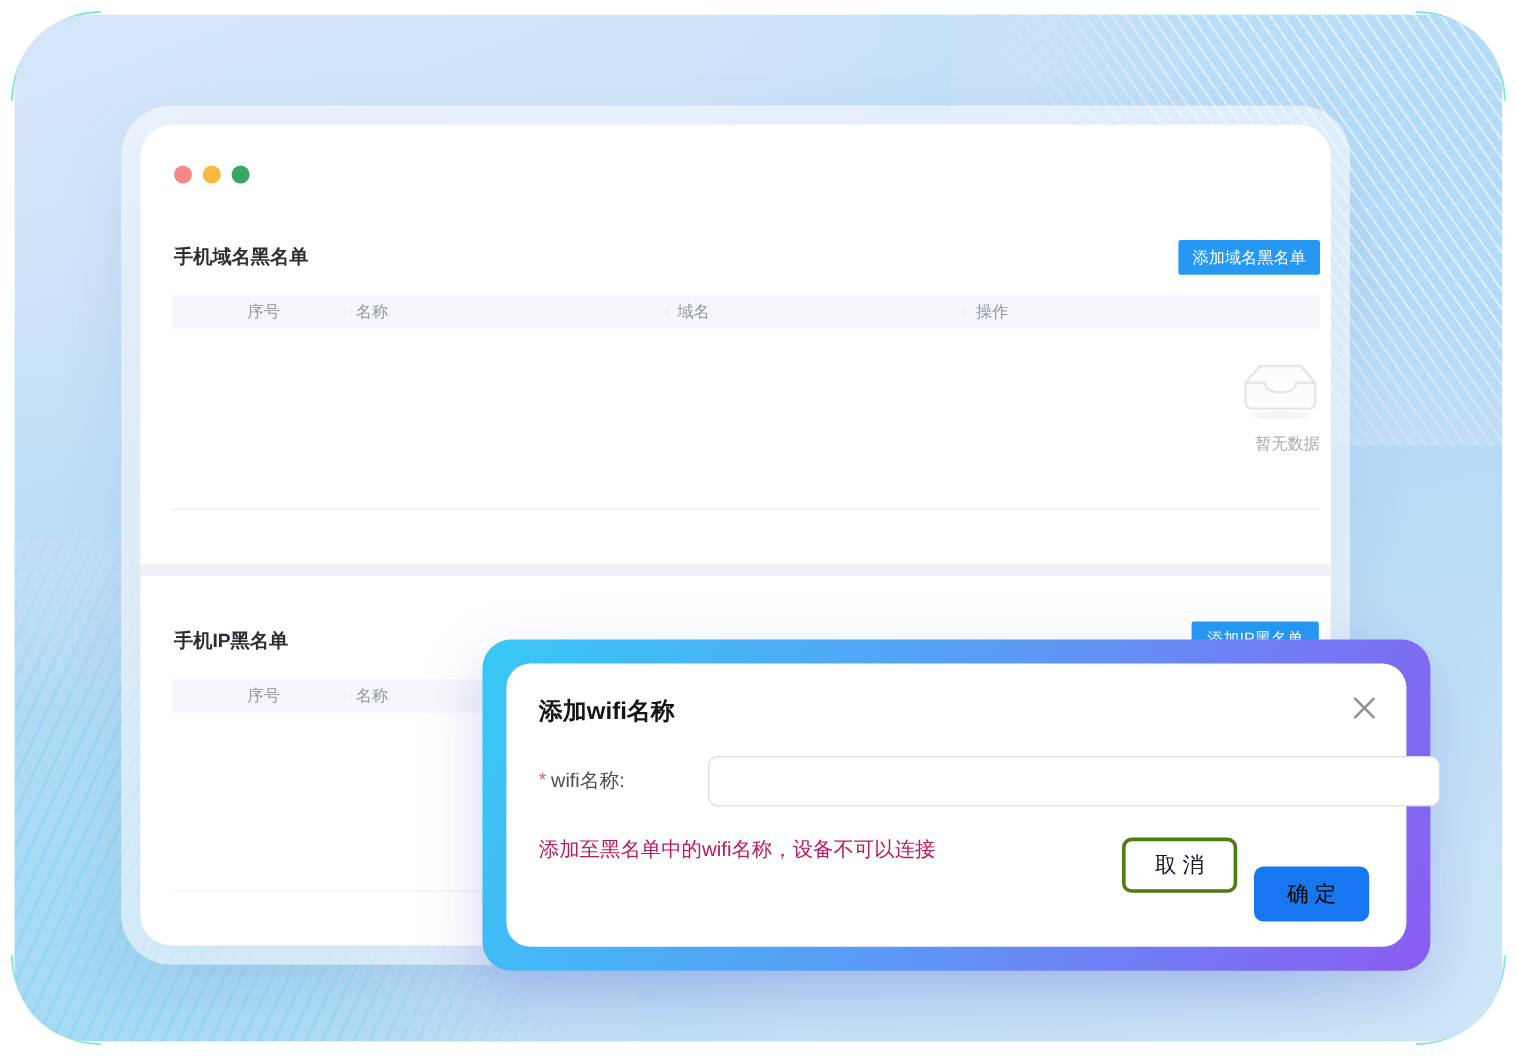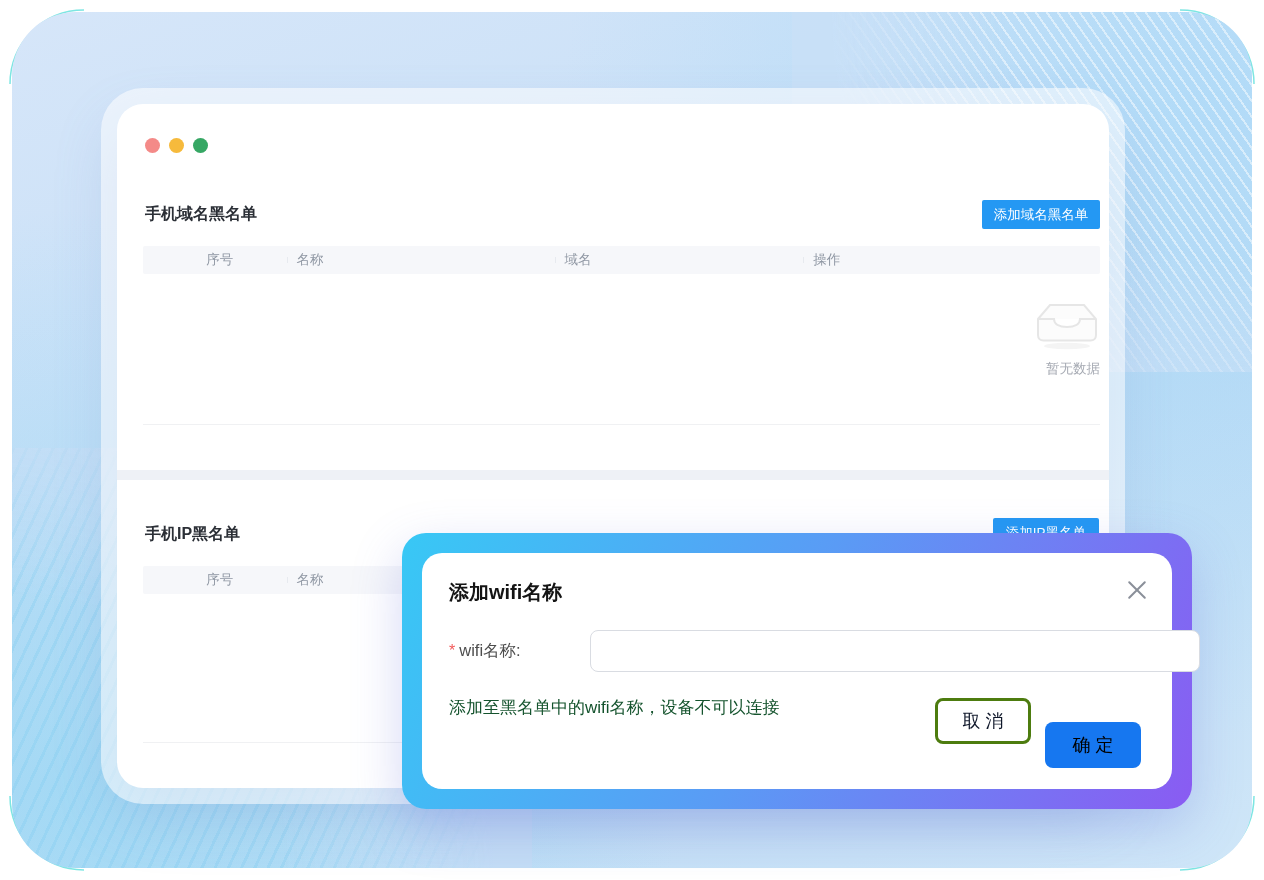--- a/index.html
+++ b/index.html
@@ -62,21 +62,21 @@
   .modal-title{position:absolute;left:27px;top:26px;font-size:20px;font-weight:700;color:#141414;}
   .modal-close{position:absolute;right:24px;top:26px;width:22px;height:22px;cursor:pointer;}
   .modal-close::before,.modal-close::after{content:"";position:absolute;left:-1px;top:10px;width:24px;height:2px;
     background:#8a8f99;border-radius:1px;}
   .modal-close::before{transform:rotate(45deg);} .modal-close::after{transform:rotate(-45deg);}
   .field-row{position:absolute;left:27px;top:77px;height:42px;display:flex;align-items:center;}
   .req{color:#F25A5A;font-size:16px;margin-right:4px;}
   .field-label{font-size:16.5px;color:#4d4d4d;margin-right:14px;}
   .wifi-input{position:absolute;left:141px;top:0;width:610px;height:42px;border:1px solid #d9dce2;border-radius:8px;
     padding:0 12px;font-size:15px;color:#333;outline:none;background:#fff;}
-  .helper{position:absolute;left:27px;top:143px;font-size:17px;color:#14532d;}
+  .helper{position:absolute;left:27px;top:143px;font-size:17px;color:#be185d;}
   .modal-footer{position:absolute;right:31px;bottom:21px;display:flex;gap:14px;}
   .btn{width:96px;height:46px;border-radius:8px;font-size:18px;cursor:pointer;display:flex;align-items:center;justify-content:center;}
   .btn-cancel{background:#fff;border:3px solid #4d7c0f;color:#0f172a;}
   .btn-confirm{background:#1677F0;border:none;color:#000000;margin-top:24px;}
 </style>
 </head>
 <body>
 
 <div class="canvas">
 

